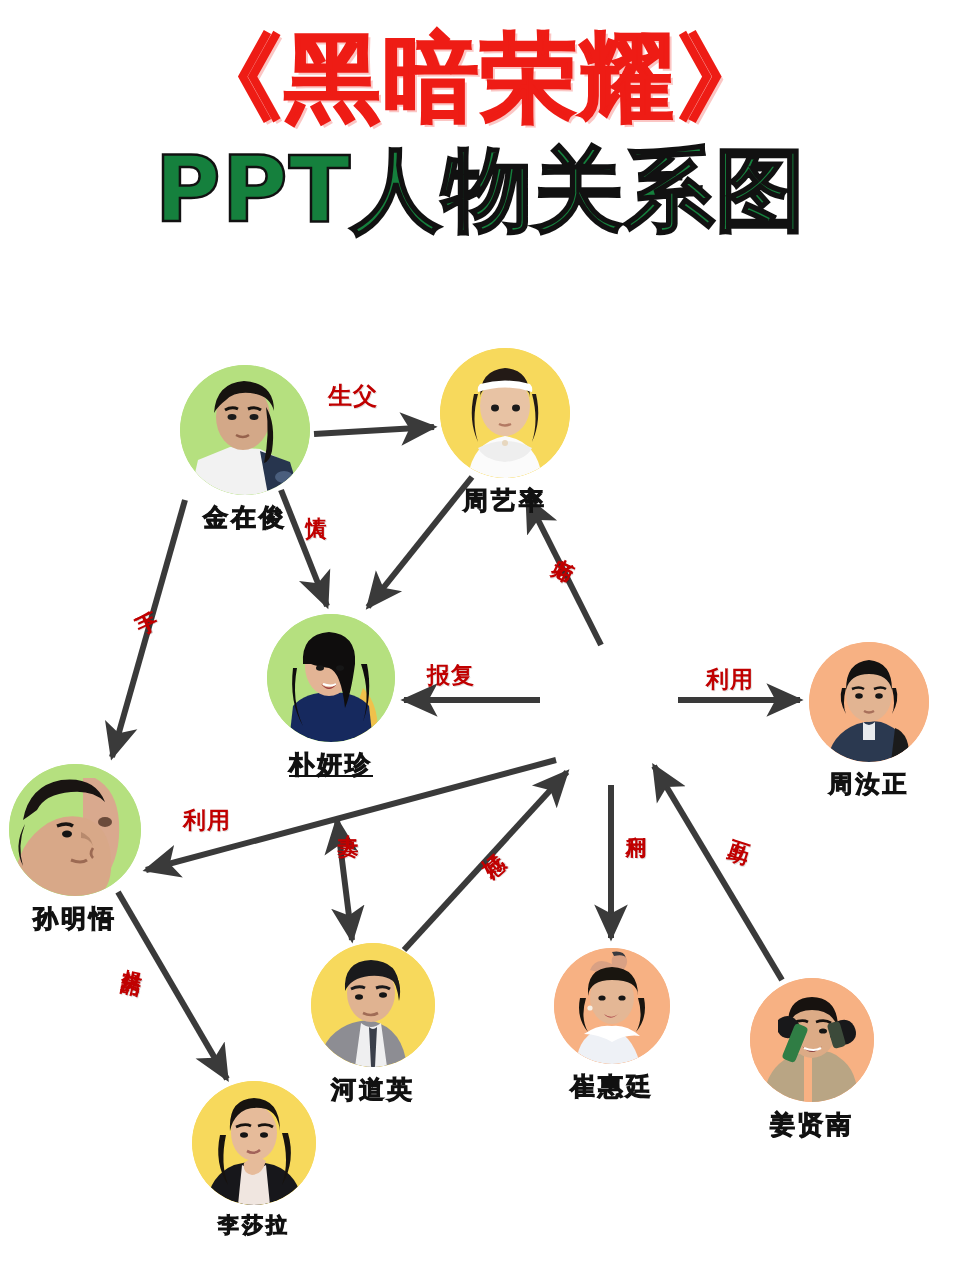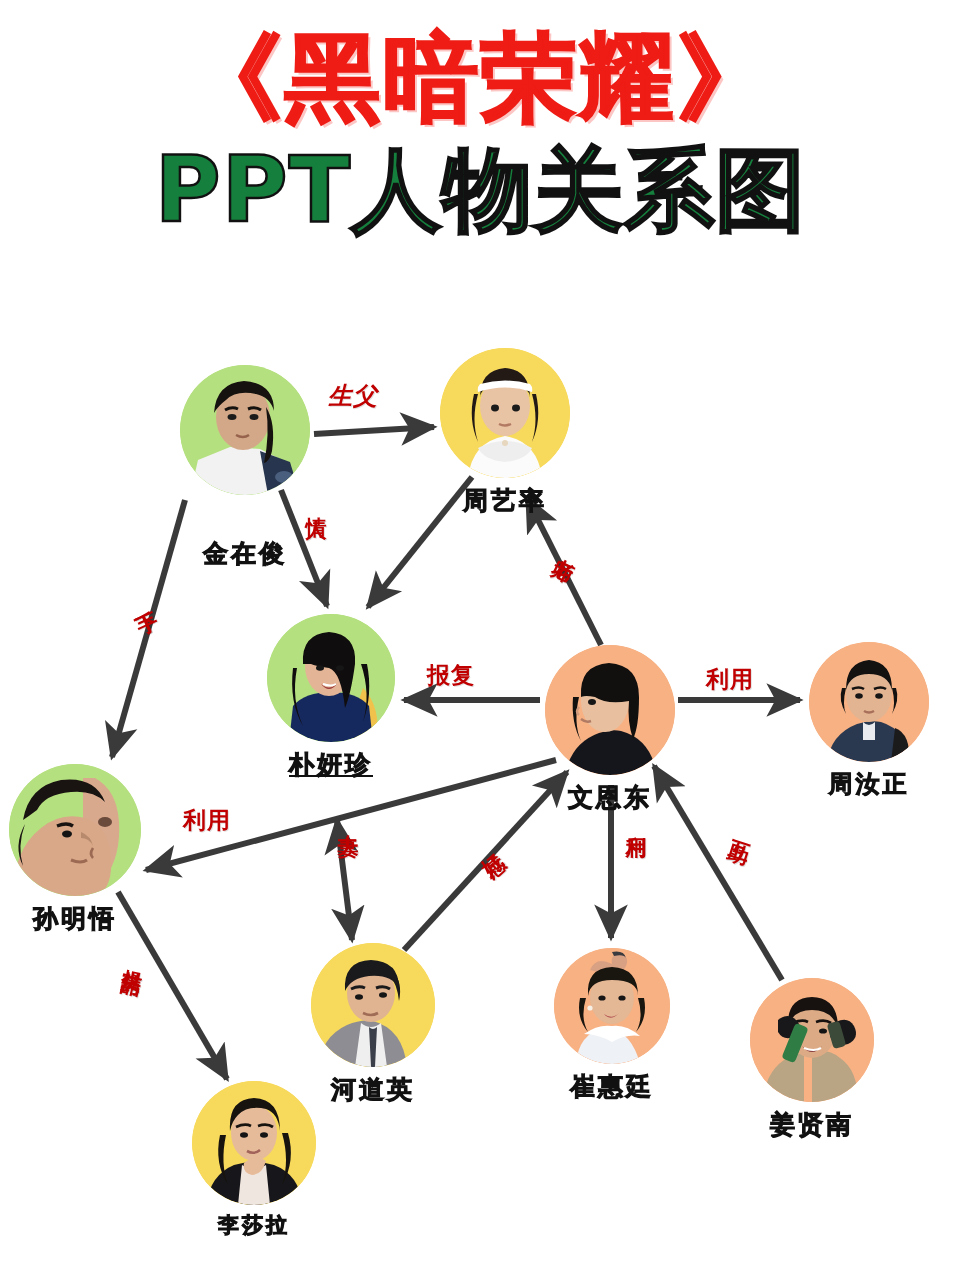--- a/index.html
+++ b/index.html
@@ -133,21 +133,21 @@
           <path d="M86 42 q10 16 6 44 q-2 10 -8 12 q6 -28 2 -56Z" fill="#16120f"></path>
           <ellipse cx="52" cy="52" rx="4.5" ry="3" fill="#1b1b1b"></ellipse>
           <ellipse cx="74" cy="52" rx="4.5" ry="3" fill="#1b1b1b"></ellipse>
           <path d="M45 45 q7 -4 13 -1" stroke="#16120f" stroke-width="3" fill="none"></path>
           <path d="M68 44 q7 -3 13 1" stroke="#16120f" stroke-width="3" fill="none"></path>
           <path d="M56 70 q7 4 13 0" stroke="#96624c" stroke-width="2.5" fill="none"></path>
           <ellipse cx="104" cy="112" rx="9" ry="6" fill="#4a5e7d"></ellipse>
         </g>
       </svg>
     </div>
-    <div class="name" style="top:136px;font-size:25px;margin-top:36px;">金在俊</div>
+    <div class="name" style="top:136px;font-size:25px;">金在俊</div>
   </div>
 
   <div class="node" style="left:440px;top:348px;width:130px;height:160px;">
     <div class="avatar" style="width:130px;height:130px;background:#F7D95C;">
       <svg viewBox="0 0 130 130" width="130" height="130">
         <defs>
             <clipPath id="c2">
               <circle cx="65" cy="65" r="65"></circle>
             </clipPath>
           </defs>
@@ -189,43 +189,20 @@
           <ellipse cx="53" cy="54" rx="4" ry="2.8" fill="#161616"></ellipse>
           <ellipse cx="73" cy="54" rx="4" ry="2.8" fill="#161616"></ellipse>
           <path d="M54 70 q8 7 16 0 q-8 10 -16 0Z" fill="#9b3b3b"></path>
           <path d="M56 70 q8 3 13 0" stroke="#ffffff" stroke-width="2" fill="none"></path>
         </g>
       </svg>
     </div>
     <div class="name" style="top:134px;font-size:25px;text-decoration:underline;">朴妍珍</div>
   </div>
 
-  <div class="node" style="left:545px;top:645px;width:130px;height:160px;">
-    <div class="avatar" style="width:130px;height:130px;background:#F7B183;">
-      <svg viewBox="0 0 130 130" width="130" height="130">
-        <defs>
-            <clipPath id="c4">
-              <circle cx="65" cy="65" r="65"></circle>
-            </clipPath>
-          </defs>
-        <g clip-path="url(#c4)">
-          <rect width="130" height="130" fill="#F7B183"></rect>
-          <path d="M20 130 q6 -32 34 -42 q12 -4 22 -2 q30 8 36 44Z" fill="#15161b"></path>
-          <ellipse cx="60" cy="56" rx="24" ry="31" fill="#e8c0a0"></ellipse>
-          <path d="M36 52 q-2 -32 28 -34 q30 2 30 34 q0 30 -6 42 q-6 -18 -4 -38 q-22 4 -34 -4 q-10 -2 -14 0Z" fill="#12100f"></path>
-          <path d="M34 52 q-6 26 2 44 q-10 -18 -8 -44Z" fill="#12100f"></path>
-          <ellipse cx="47" cy="57" rx="4" ry="3" fill="#161616"></ellipse>
-          <path d="M38 50 q7 -4 13 -1" stroke="#12100f" stroke-width="3" fill="none"></path>
-          <path d="M36 74 q5 4 10 2" stroke="#b07a63" stroke-width="2.5" fill="none"></path>
-          <path d="M34 62 q-4 5 0 8" stroke="#cf9a7b" stroke-width="2.5" fill="none"></path>
-        </g>
-      </svg>
-    </div>
-    <div class="name" style="top:136px;font-size:25px;">文恩东</div>
-  </div>
 
   <div class="node" style="left:809px;top:642px;width:120px;height:150px;">
     <div class="avatar" style="width:120px;height:120px;background:#F7B183;">
       <svg viewBox="0 0 120 120" width="120" height="120">
         <defs>
             <clipPath id="c5">
               <circle cx="60" cy="60" r="60"></circle>
             </clipPath>
           </defs>
         <g clip-path="url(#c5)">
@@ -380,21 +357,21 @@
           <path d="M44 46 q9 -4 15 -1" stroke="#17130f" stroke-width="2.8" fill="none"></path>
           <path d="M66 45 q9 -3 15 1" stroke="#17130f" stroke-width="2.8" fill="none"></path>
           <path d="M55 70 q7 4 13 -1" stroke="#a2635a" stroke-width="2.6" fill="none"></path>
           <path d="M52 82 q12 -10 22 -2 q-4 14 -14 14 q-10 -2 -8 -12Z" fill="#e6bb9a"></path>
         </g>
       </svg>
     </div>
     <div class="name" style="top:130px;font-size:21px;">李莎拉</div>
   </div>
 
-  <div class="edge-label" style="left:328px;top:380px;font-size:24px;font-style:italic;">生父</div>
+  <div class="edge-label" style="left:328px;top:380px;font-size:24px;">生父</div>
   <div class="edge-label vert" style="left:302px;top:500px;font-size:21px;">情人</div>
   <div class="edge-label vert" style="left:122px;top:598px;font-size:21px;transform:rotate(-25deg);">手下</div>
   <div class="edge-label" style="left:427px;top:660px;font-size:23px;">报复</div>
   <div class="edge-label vert" style="left:560px;top:545px;font-size:21px;transform:rotate(25deg);">老师</div>
   <div class="edge-label" style="left:706px;top:664px;font-size:23px;">利用</div>
   <div class="edge-label" style="left:183px;top:805px;font-size:23px;">利用</div>
   <div class="edge-label vert" style="left:334px;top:818px;font-size:21px;">夫妻</div>
   <div class="edge-label vert" style="left:462px;top:845px;font-size:21px;transform:rotate(-42deg);">好感</div>
   <div class="edge-label vert" style="left:622px;top:820px;font-size:21px;">利用</div>
   <div class="edge-label vert" style="left:733px;top:826px;font-size:21px;transform:rotate(18deg);">互助</div>

